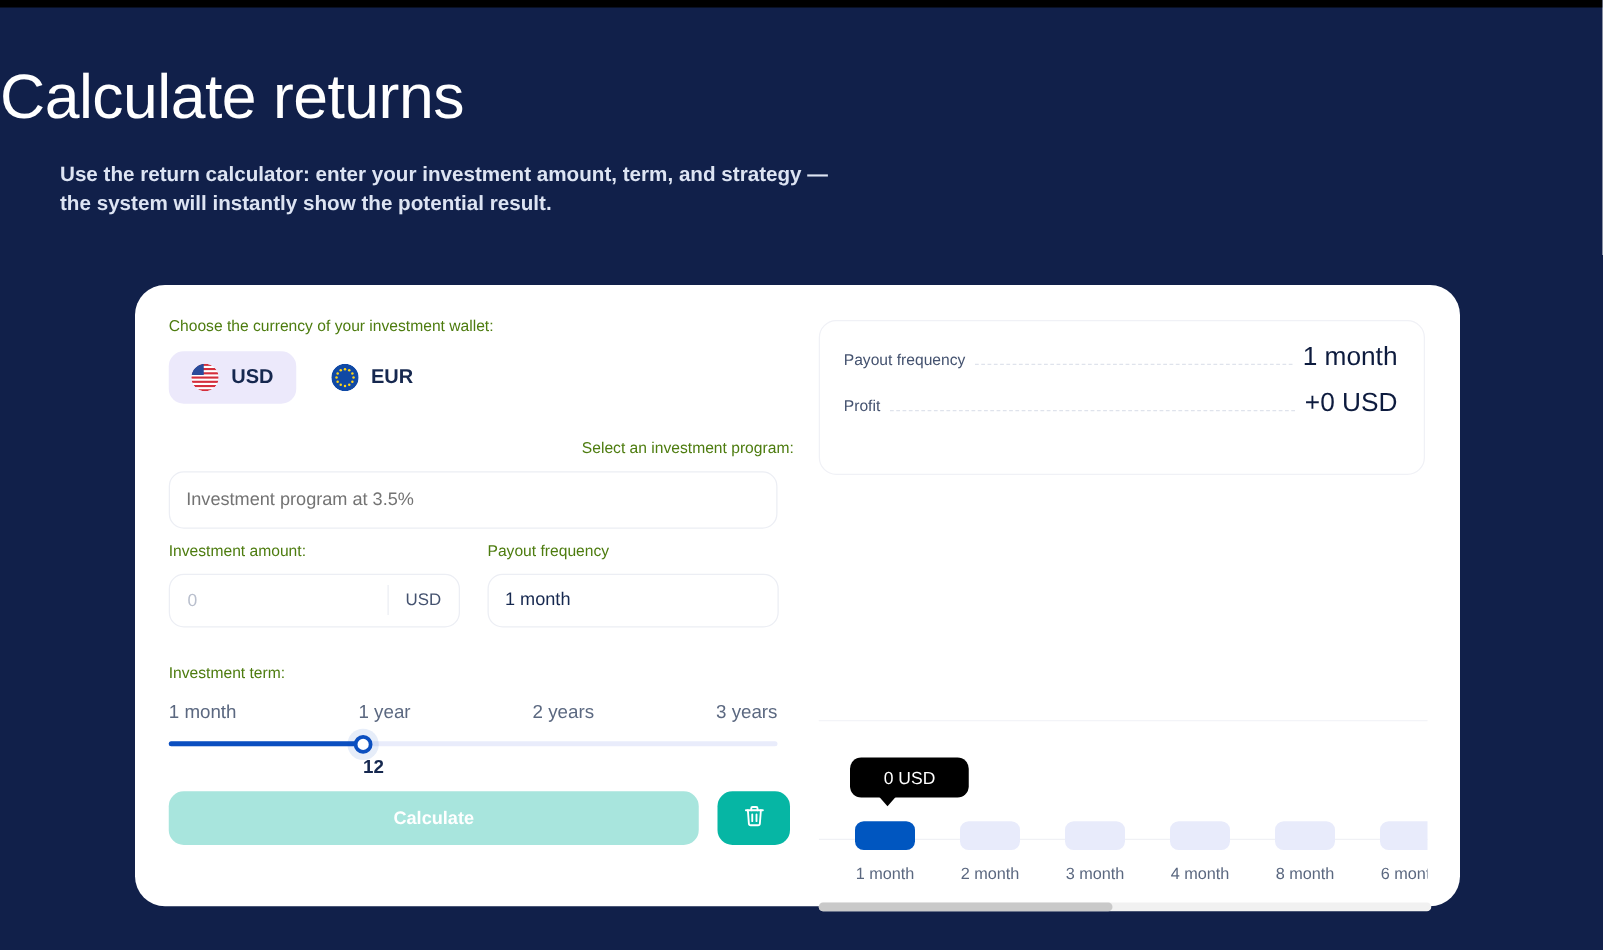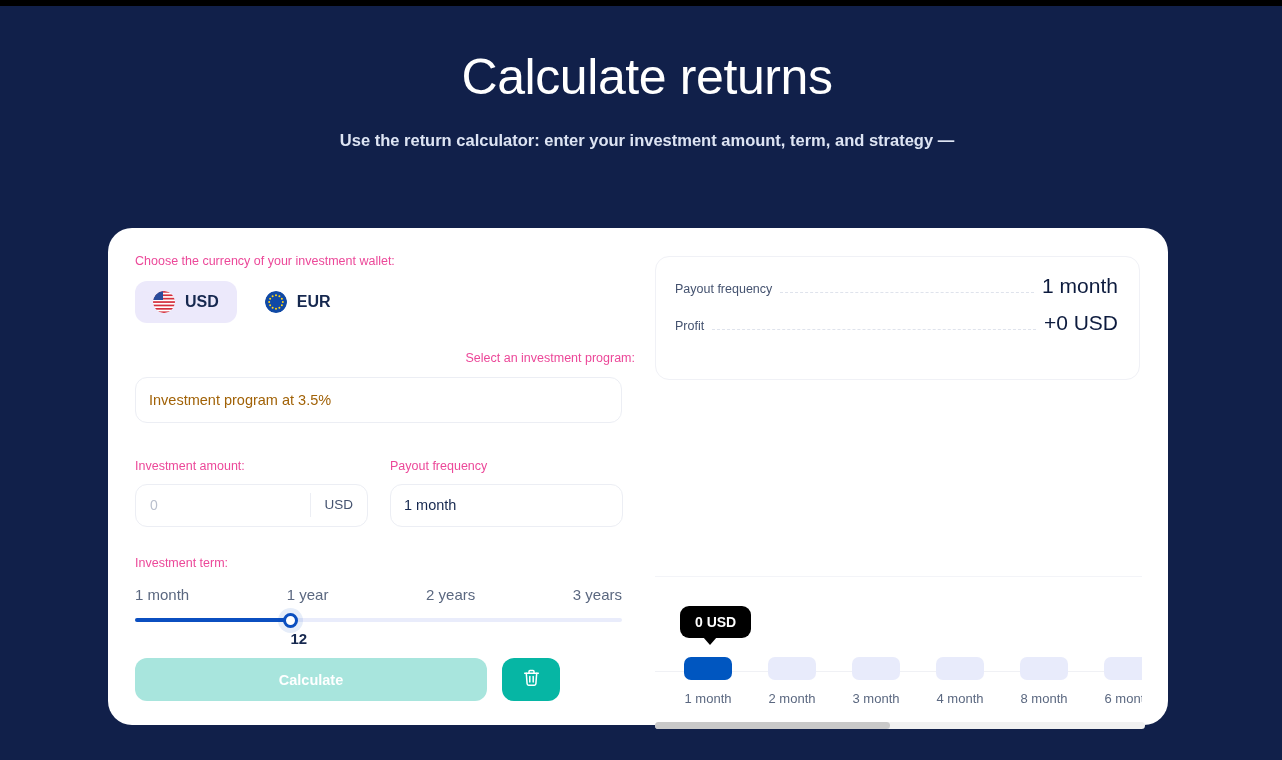--- a/index.html
+++ b/index.html
@@ -23,41 +23,39 @@
     width: 1282px;
     height: 6px;
     background: #000000;
   }
 
   
   .page-header {
     position: absolute;
     top: 6px; left: 0;
     width: 1282px;
-    text-align: center;
-    padding-left: 12px;
   }
 
   .page-title {
     font-size: 50px;
     font-weight: 400;
     color: #ffffff;
     letter-spacing: -0.4px;
     margin-top: 44px;
     line-height: 1.1;
   }
 
   .page-subtitle {
     font-size: 16.5px;
     font-weight: 600;
     color: #dde4f3;
     line-height: 1.42;
     margin-top: 24px;
   }
-  .page-subtitle .line { display: block; }
+  .page-subtitle .line { display: block; margin-left: 48px; }
 
   
   .card {
     position: absolute;
     left: 108px;
     top: 228px;
     width: 1060px;
     height: 497px;
     background: #ffffff;
     border-radius: 24px;
@@ -72,21 +70,21 @@
   
   .left-col {
     position: absolute;
     left: 27px;
     top: 25px;
     width: 500px;
   }
 
   .field-label {
     font-size: 12.5px;
-    color: #ec4899;
+    color: #4d7c0f;
     line-height: 1.3;
   }
 
   
   .currency-row {
     display: flex;
     align-items: center;
     margin-top: 12px;
     gap: 10px;
   }
@@ -123,30 +121,30 @@
     margin-top: 10px;
     height: 44px;
     border: 1px solid #eceef4;
     border-radius: 12px;
     display: flex;
     align-items: center;
     background: #ffffff;
   }
   .text-field .val {
     font-size: 14.5px;
-    color: #a16207;
+    color: #737373;
     padding-left: 13px;
   }
   .program-field { width: 487px; height: 46px; }
 
   
   .two-col {
     display: flex;
     gap: 22px;
-    margin-top: 35px;
+    margin-top: 10px;
   }
   .col { width: 233px; }
 
   .amount-field {
     margin-top: 10px;
     height: 43px;
     border: 1px solid #eceef4;
     border-radius: 12px;
     display: flex;
     align-items: center;
@@ -243,21 +241,21 @@
   }
 
   
   .actions {
     display: flex;
     align-items: center;
     gap: 15px;
     margin-top: 32px;
   }
   .btn-calculate {
-    width: 352px;
+    width: 424px;
     height: 43px;
     border: none;
     border-radius: 12px;
     background: #a8e5dd;
     color: #ffffff;
     font-family: "Liberation Sans", sans-serif;
     font-size: 14.5px;
     font-weight: 600;
     cursor: default;
   }
@@ -365,23 +363,23 @@
     color: #5b6880;
     margin-top: 11px;
     white-space: nowrap;
   }
 
   .tooltip {
     position: absolute;
     background: #000000;
     color: #ffffff;
     font-size: 14px;
-    font-weight: 700;
+    font-weight: 400;
     border-radius: 9px;
-    padding: 8px 15px;
+    padding: 8px 27px;
     white-space: nowrap;
   }
   .tooltip::after {
     content: "";
     position: absolute;
     bottom: -7px;
     left: 23px;
     width: 0; height: 0;
     border-left: 7px solid transparent;
     border-right: 7px solid transparent;
@@ -406,20 +404,21 @@
 </style>
 </head>
 <body>
 
 <div class="top-strip"></div>
 
 <div class="page-header">
   <h1 class="page-title">Calculate returns</h1>
   <div class="page-subtitle">
     <span class="line">Use the return calculator: enter your investment amount, term, and strategy —</span>
+    <span class="line">the system will instantly show the potential result.</span>
   </div>
 </div>
 
 <div class="card">
   <div class="card-inner">
 
     <div class="left-col">
 
       <div class="field-label">Choose the currency of your investment wallet:</div>
 

